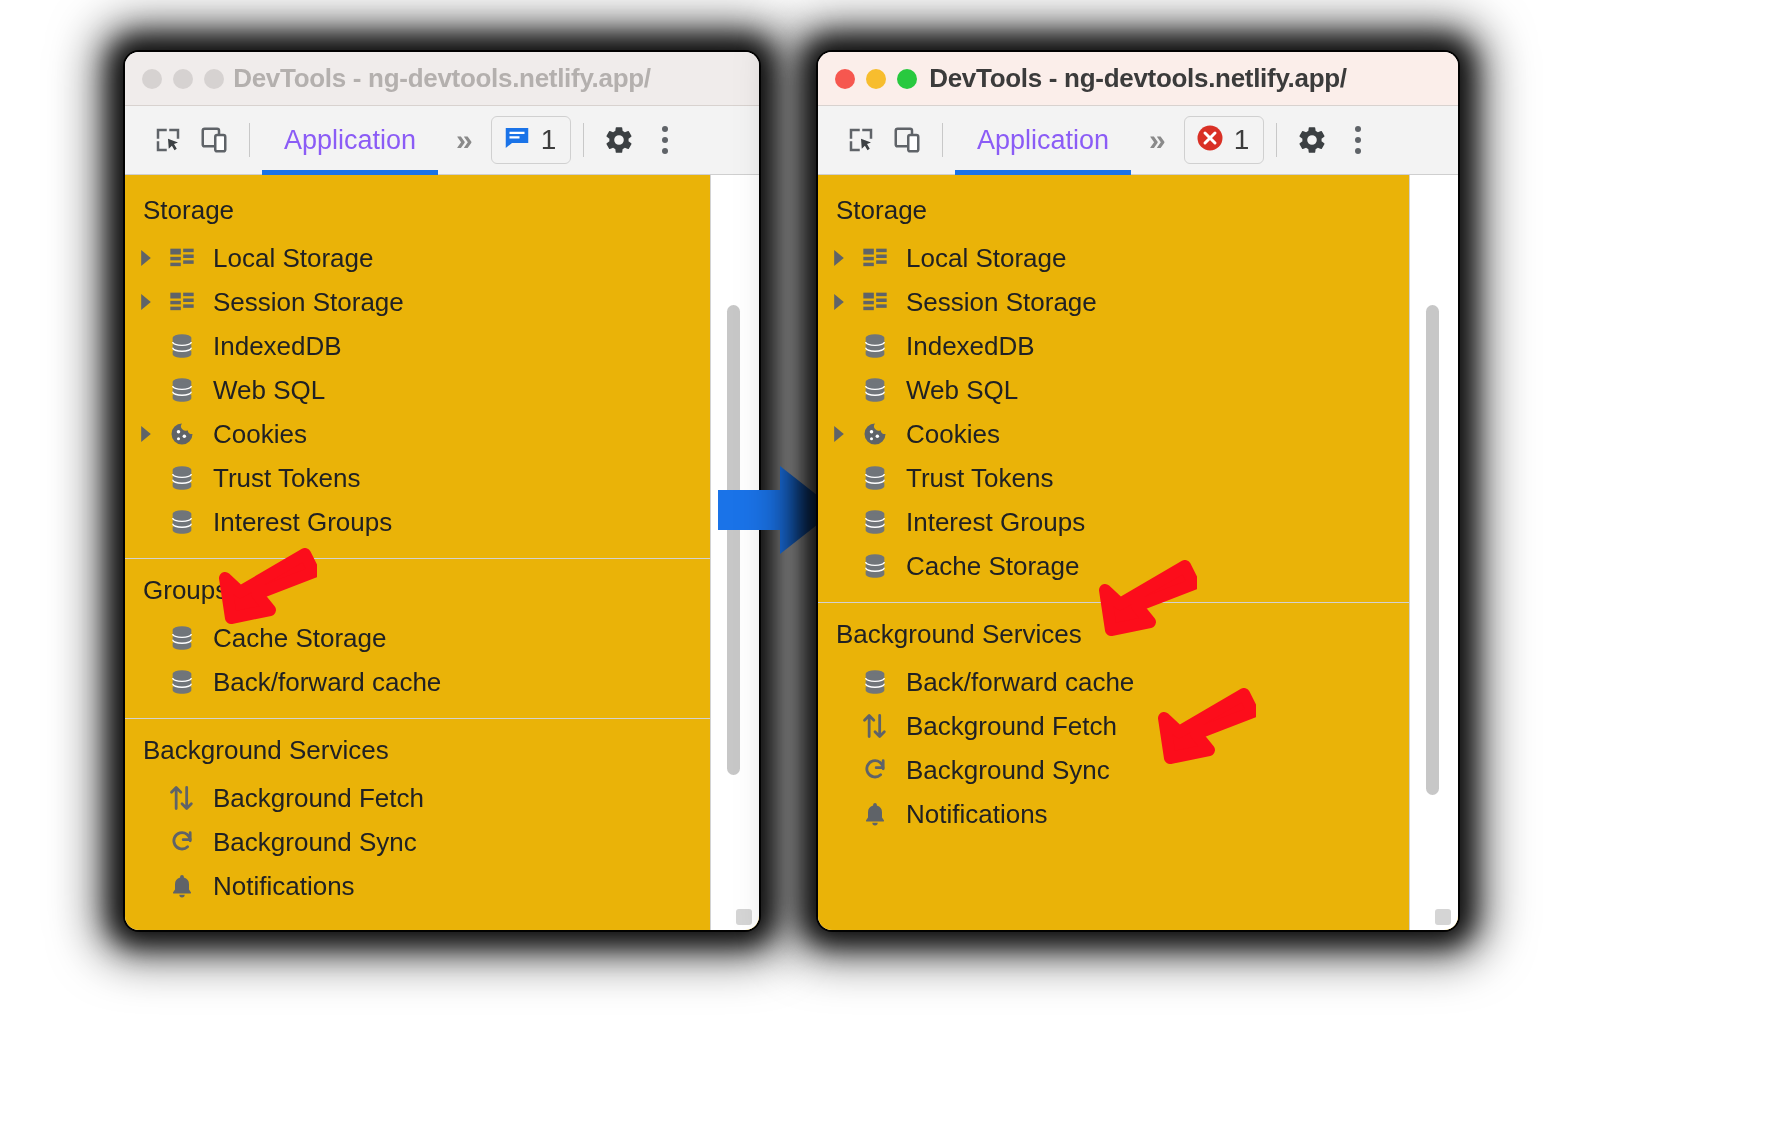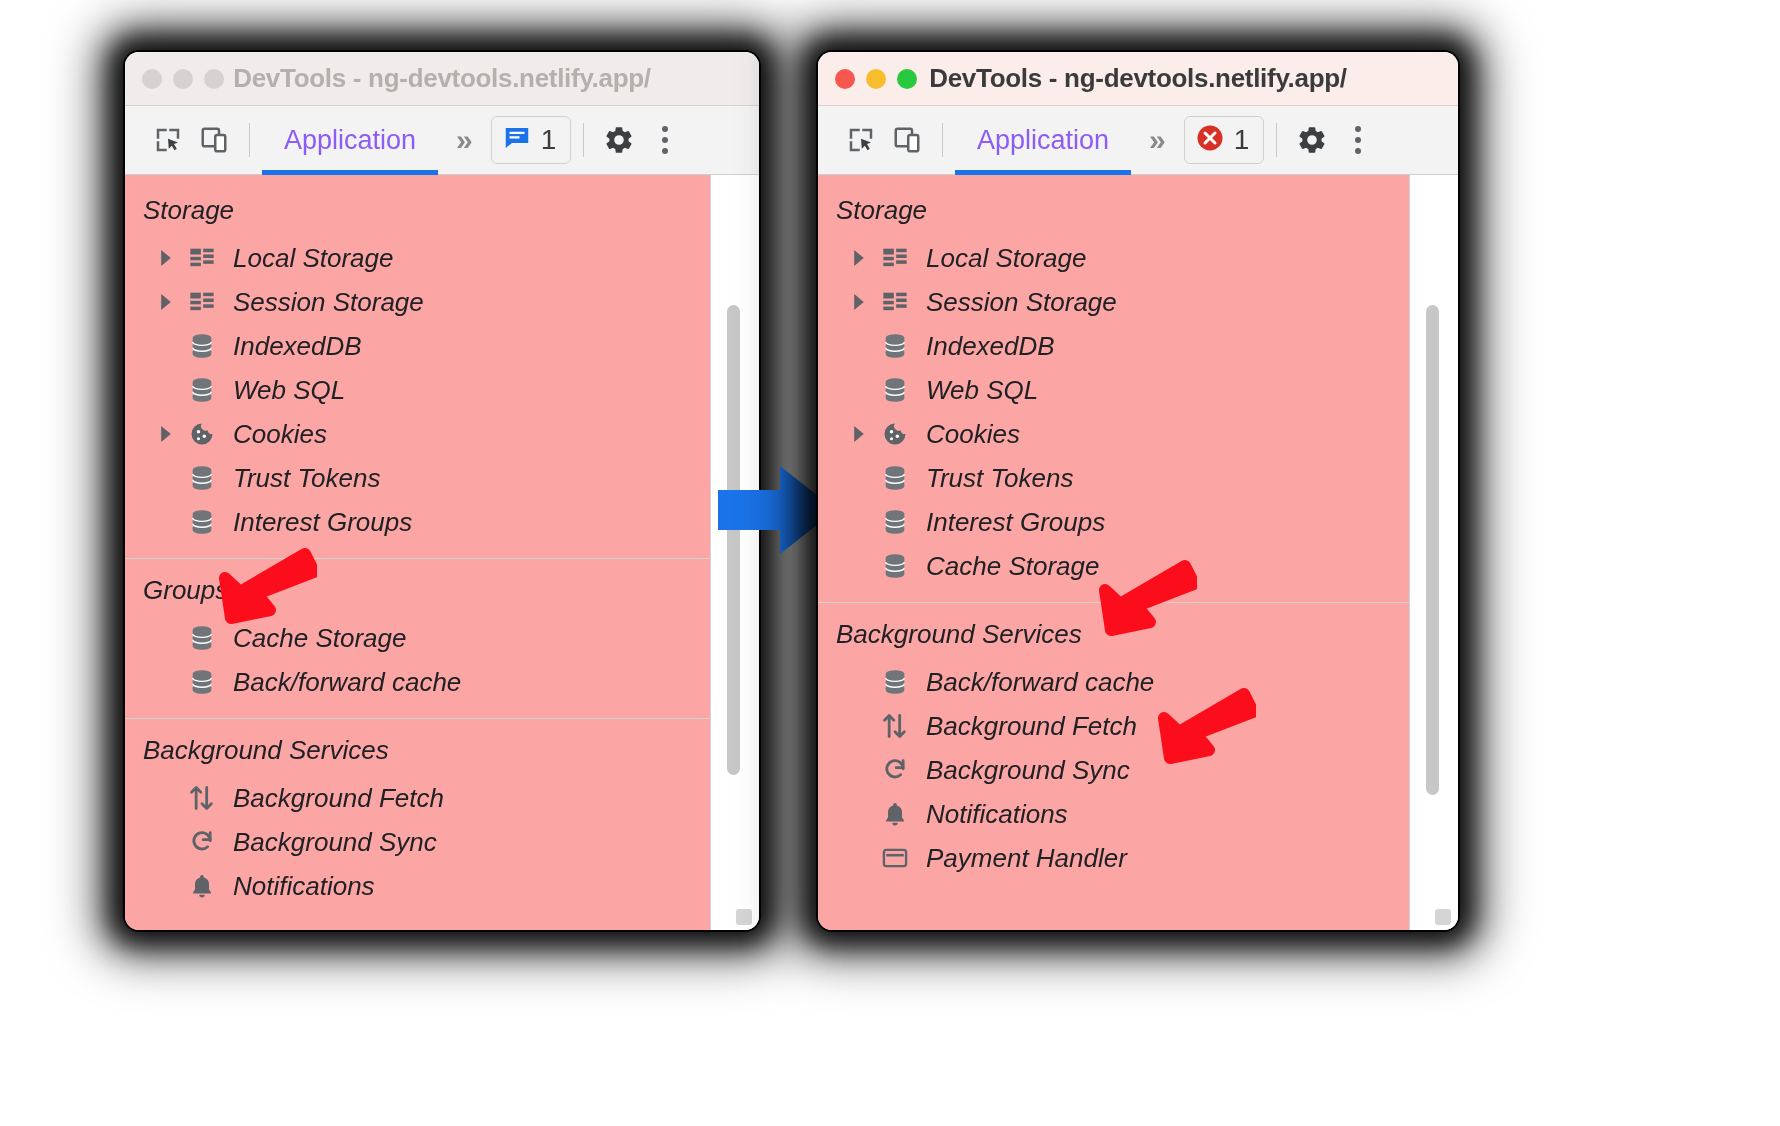--- a/index.html
+++ b/index.html
@@ -115,40 +115,39 @@
   }
   .badge-count { font-size: 28px; color: #3c3c3c; }
 
   .kebab { display: flex; flex-direction: column; gap: 5px; align-items: center; }
   .kebab i { width: 6px; height: 6px; border-radius: 50%; background: #5f6368; display:block; }
 
   
   .panel {
     position: relative;
     height: calc(878px - 53px - 69px);
-    background: #fca5a5;
+    background: #eab308;
     overflow: hidden;
     display: flex;
-    font-style: italic;
   }
   .tree {
     flex: 1 1 auto;
     padding-top: 8px;
     overflow: hidden;
   }
   .section-title {
     font-size: 26px;
     color: #202124;
     padding: 12px 0 10px 18px;
   }
   .row {
     display: flex;
     align-items: center;
     height: 44px;
-    padding-left: 28px;
+    padding-left: 8px;
     text-align: center;
   }
   .twisty {
     width: 26px; height: 26px;
     display: flex; align-items: center; justify-content: center;
     flex: 0 0 auto;
   }
   .twisty.empty { visibility: hidden; }
   .twisty svg { display: block; }
   .row-icon {
@@ -701,30 +700,20 @@
           <span class="twisty empty"></span>
           <span class="row-icon">
             <svg width="28" height="28" viewBox="0 0 24 24">
               <path d="M12 2.5a1.6 1.6 0 011.6 1.6v.6A6 6 0 0118 10.5V15l1.6 2.4a.7.7 0 01-.6 1.1H5a.7.7 0 01-.6-1.1L6 15v-4.5a6 6 0 014.4-5.8v-.6A1.6 1.6 0 0112 2.5z" fill="#5f6368"></path>
               <path d="M9.7 19.6h4.6a2.3 2.3 0 01-4.6 0z" fill="#5f6368"></path>
             </svg>
           </span>
           <span class="row-label">Notifications</span>
         </div>
 
-        <div class="row">
-          <span class="twisty empty"></span>
-          <span class="row-icon">
-            <svg width="28" height="28" viewBox="0 0 24 24">
-              <rect x="2.5" y="5" width="19" height="14" rx="2" fill="none" stroke="#5f6368" stroke-width="2"></rect>
-              <rect x="4.5" y="8.5" width="15" height="2.2" fill="#5f6368"></rect>
-            </svg>
-          </span>
-          <span class="row-label">Payment Handler</span>
-        </div>
 
       </div>
 
       <div class="scrollcol">
         <div class="scrollthumb" style="top: 130px; height: 490px;"></div>
         <div class="resize-grip"></div>
       </div>
     </div>
   </div>
 

